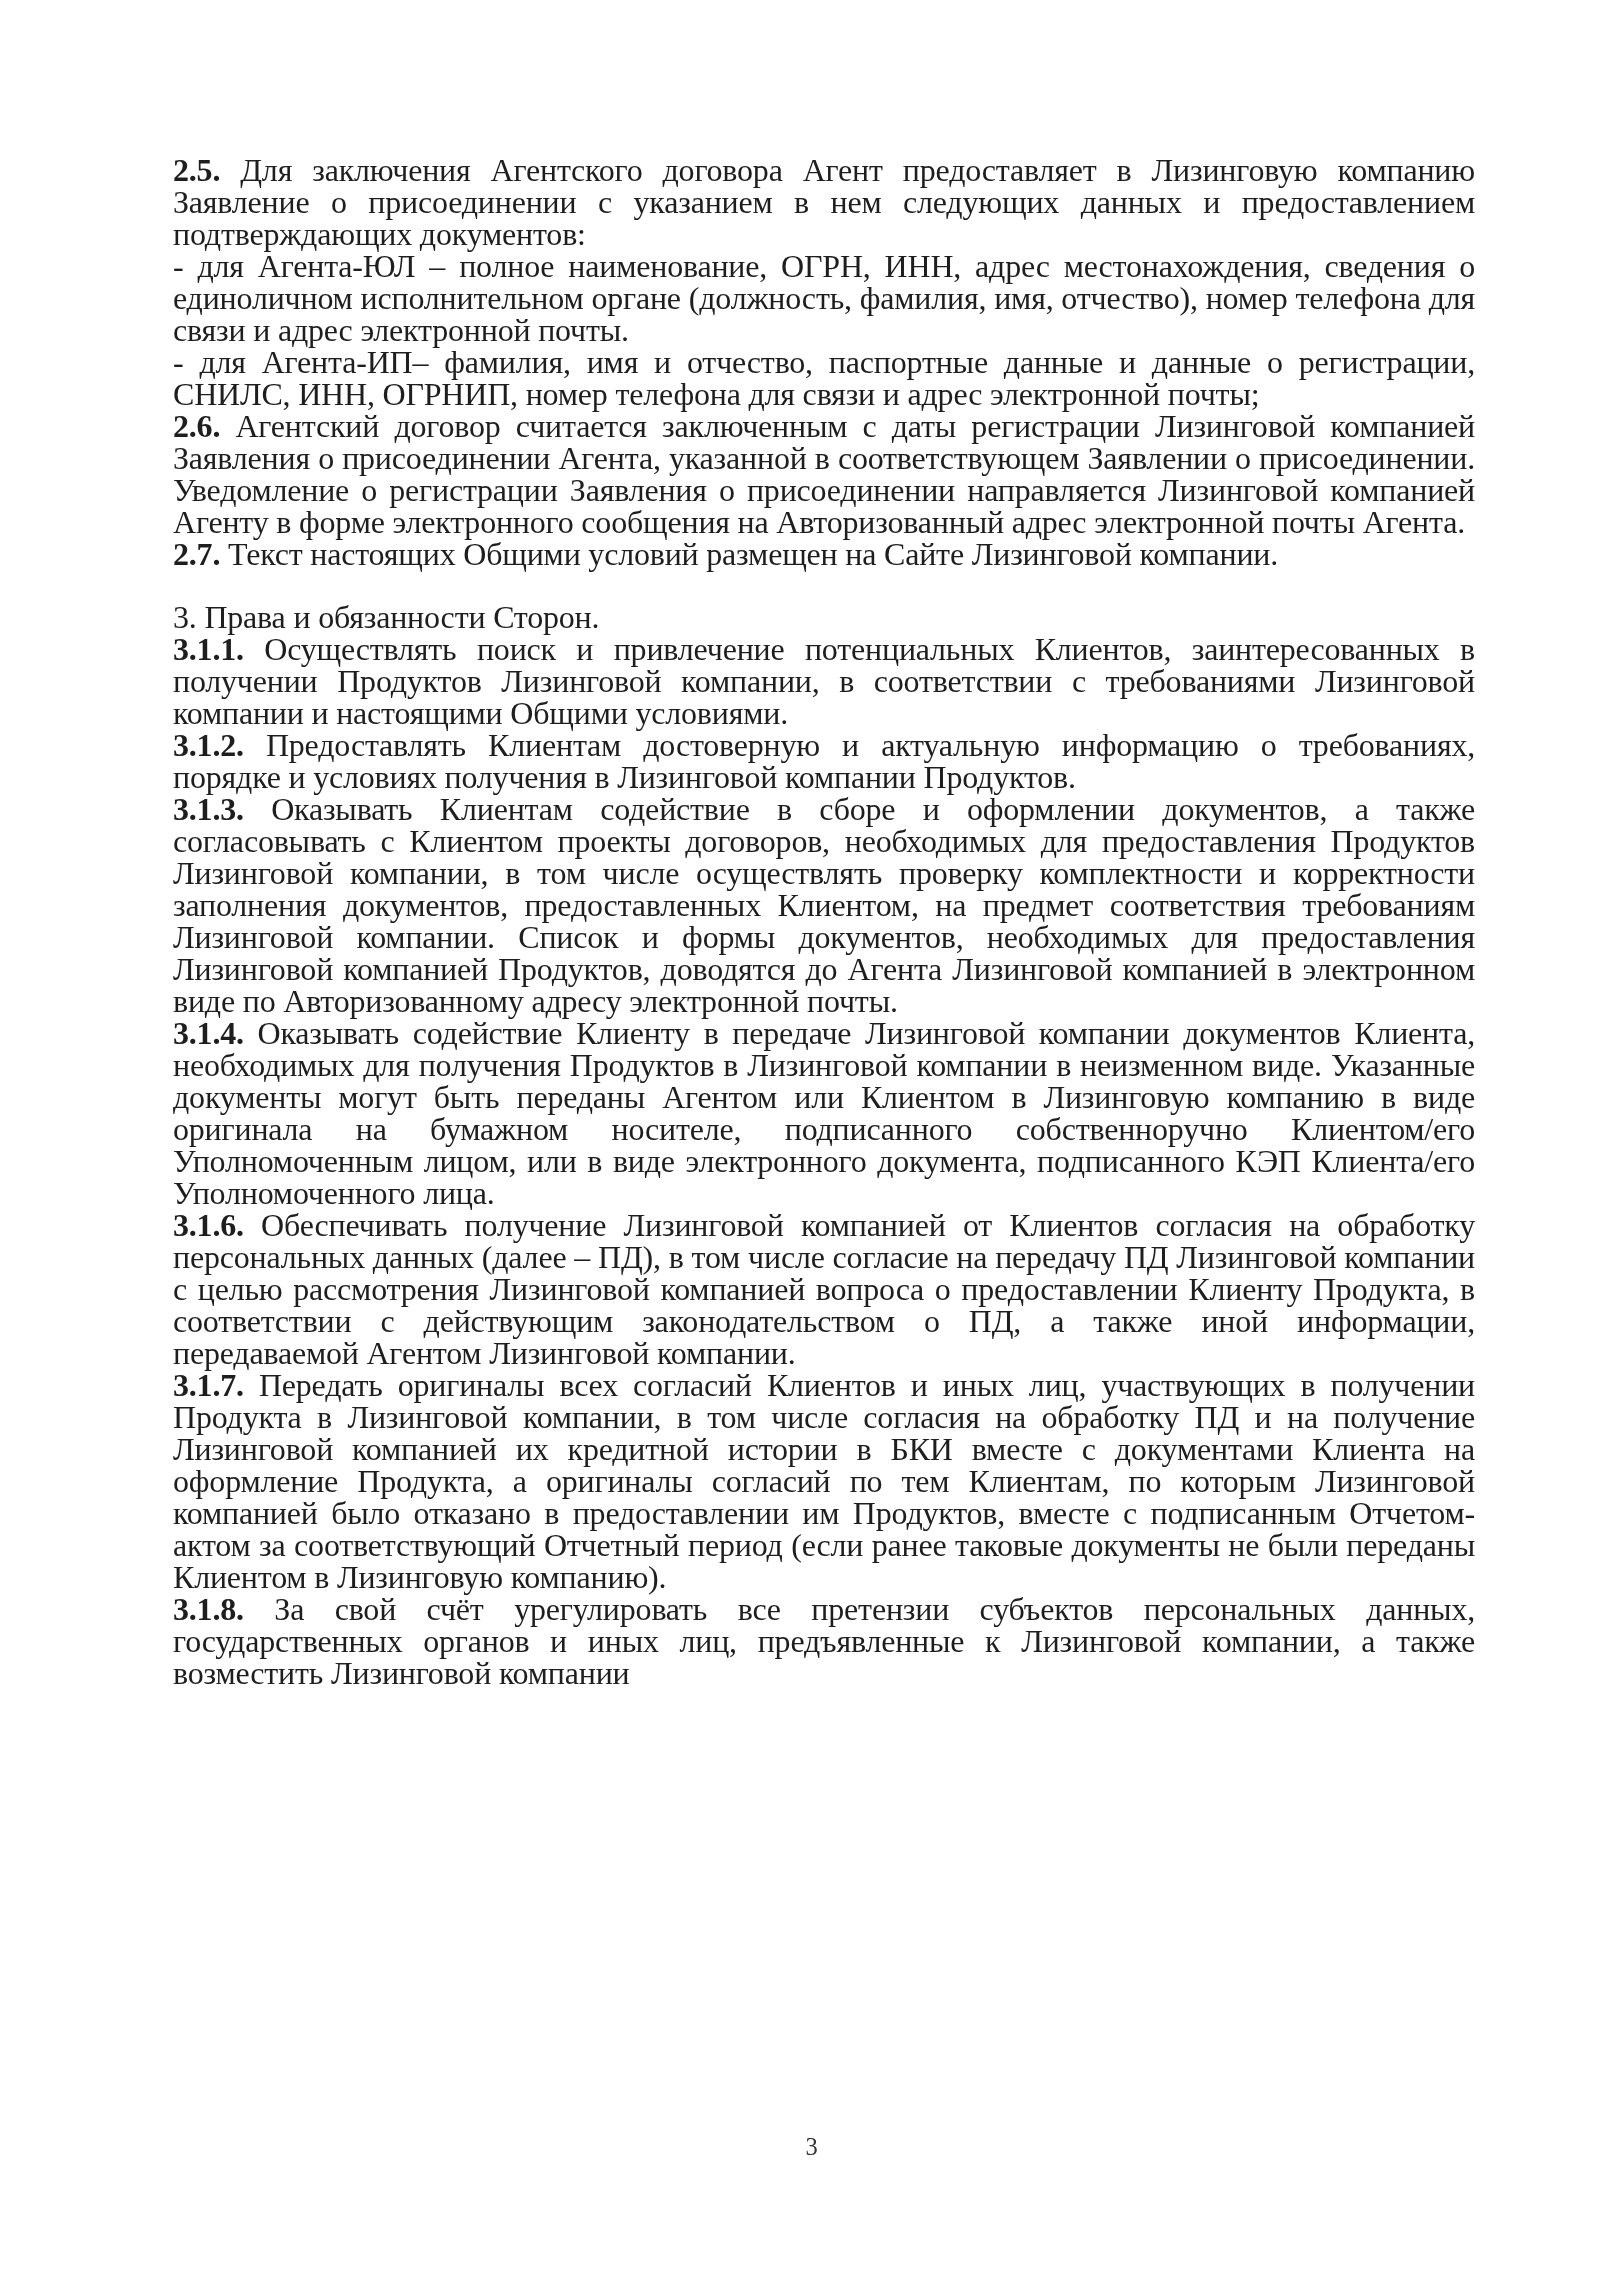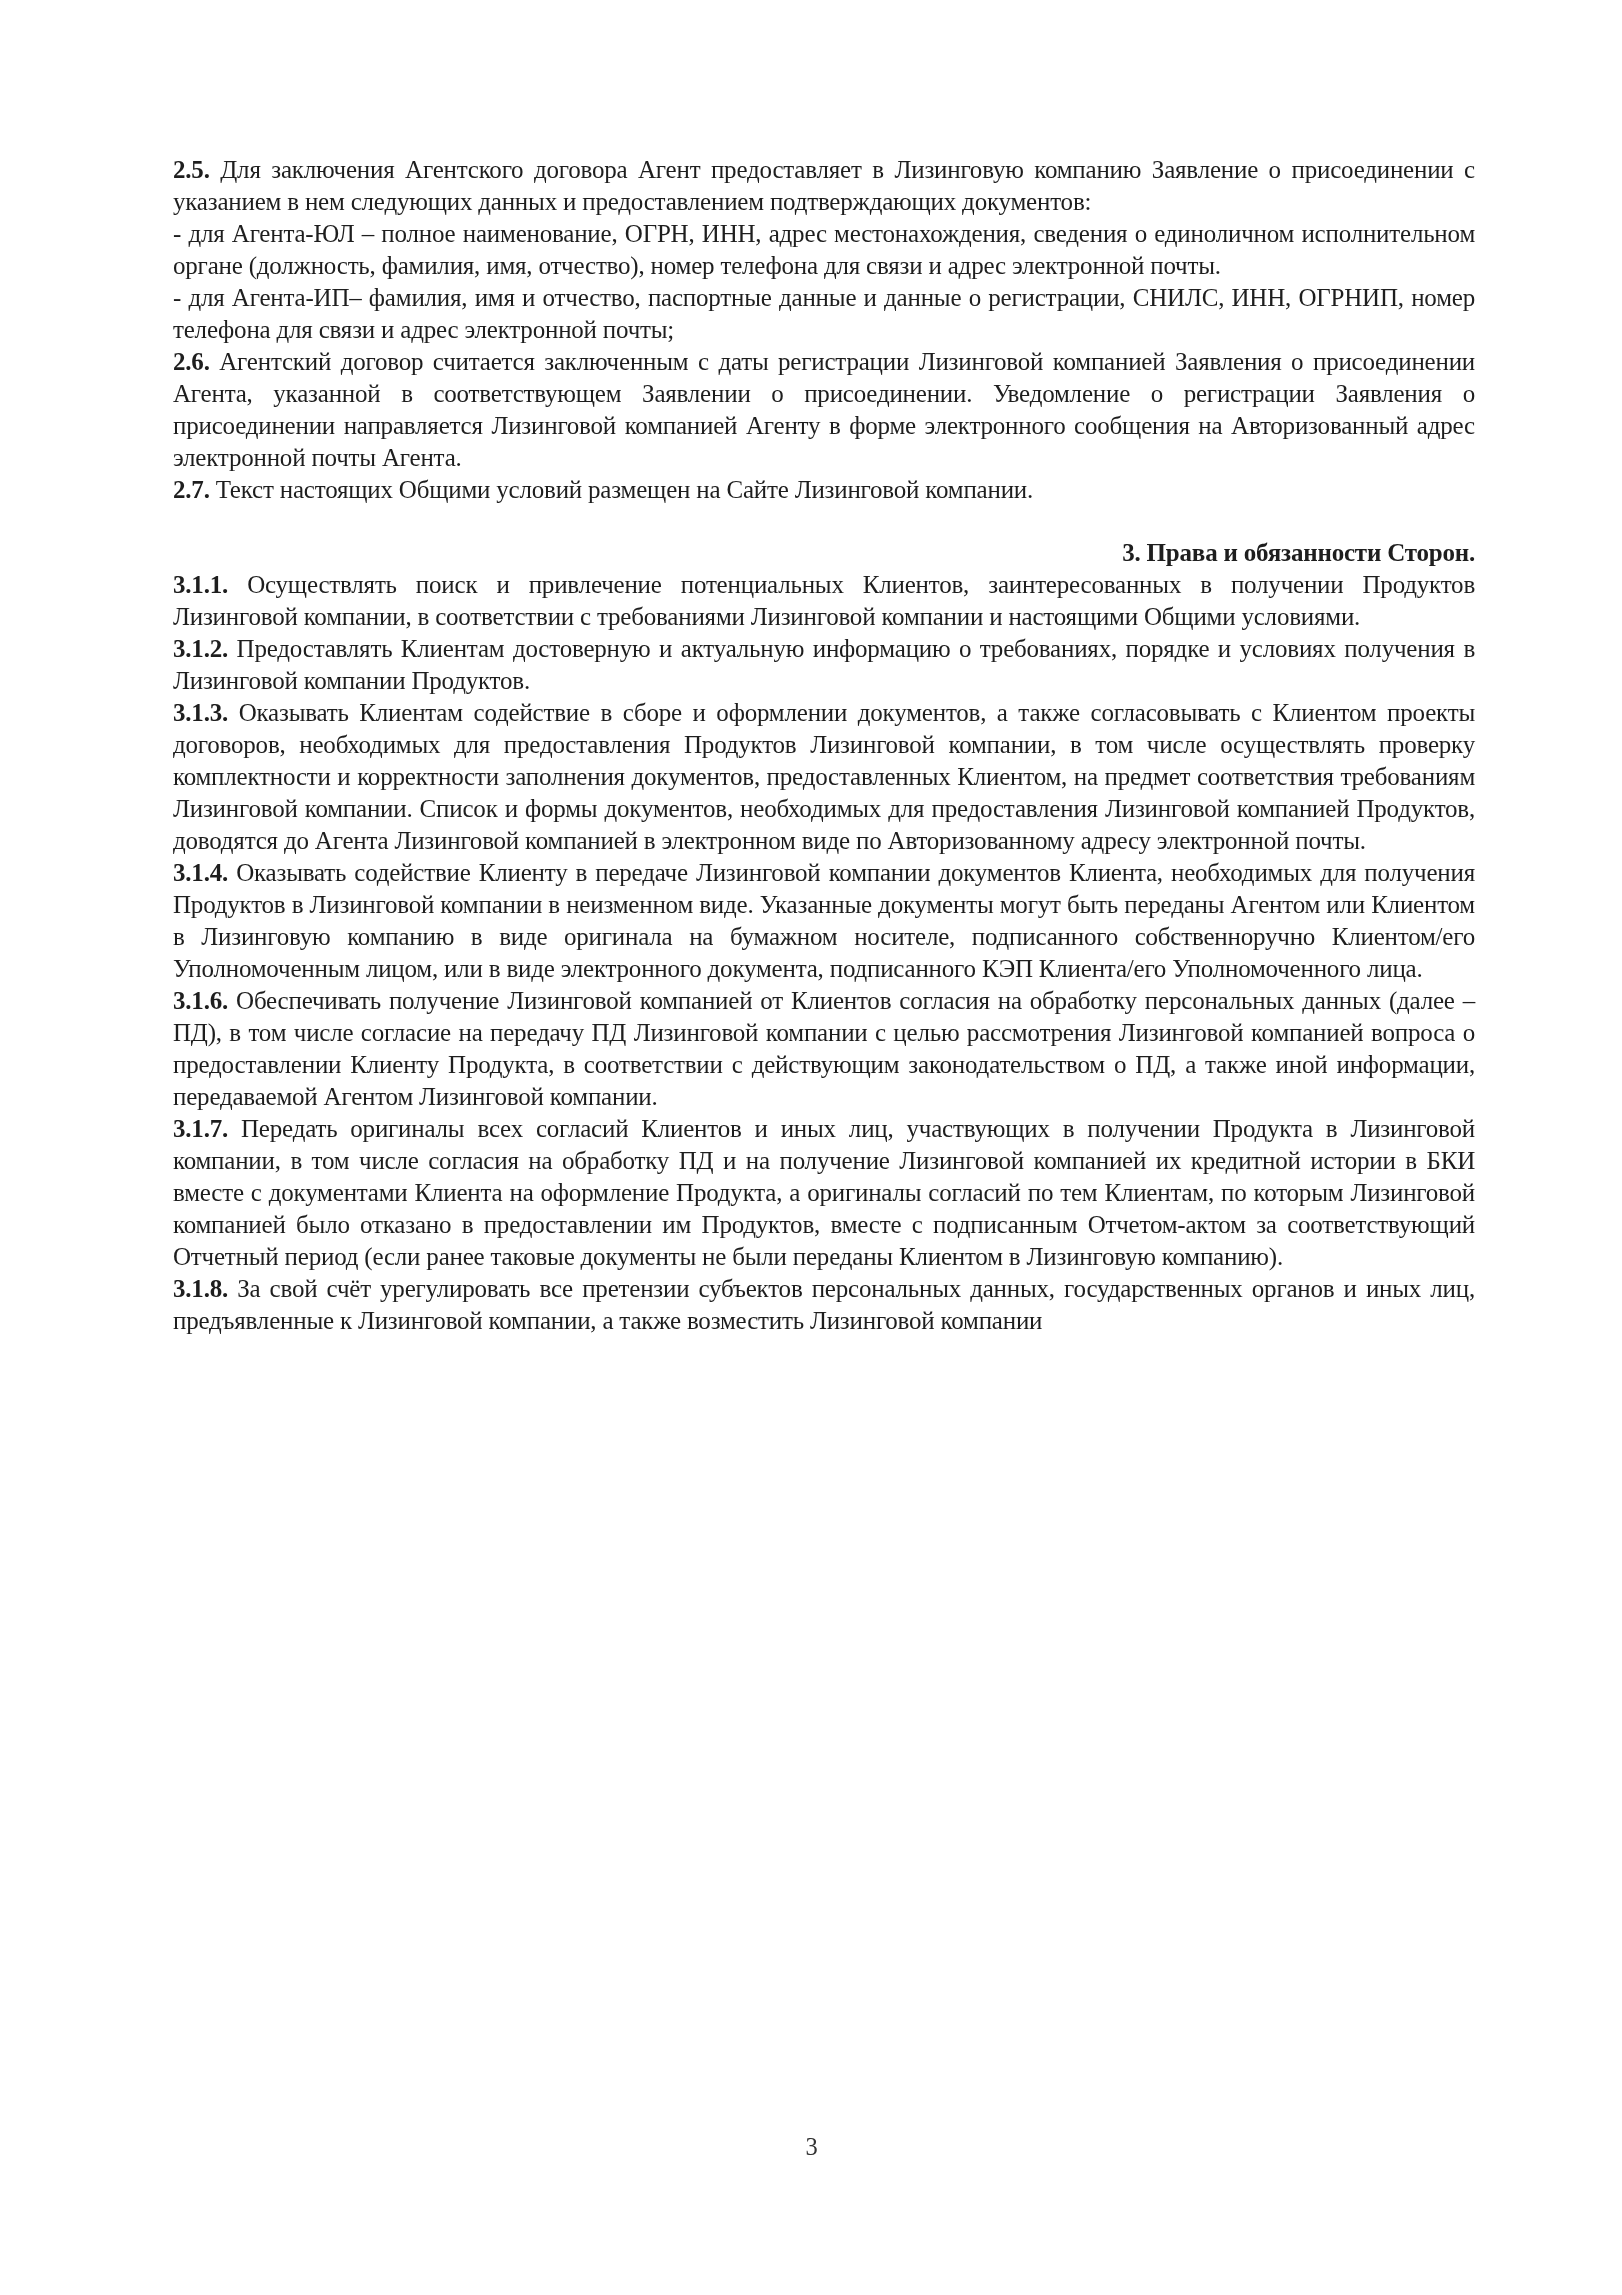--- a/index.html
+++ b/index.html
@@ -1,26 +1,26 @@
 <!DOCTYPE html>
 <html style="font-size:13.5px"><head>
 <meta charset="utf-8">
 <style>
   html, body { margin: 0; padding: 0; background: #ffffff; }
   body { width: 1623px; height: 2295px; position: relative; overflow: hidden; }
   .page {
     position: absolute; left: 173px; top: 154px; width: 1302px;
     font-family: "Liberation Serif", "DejaVu Serif", serif;
-    font-size: 25px; line-height: 32px; color: #1e1e1e;
+    font-size: 32px; line-height: 32px; color: #1e1e1e;
     letter-spacing: -0.2px;
   }
   .para { margin: 0; text-align: justify; }
   .para b, .num { font-weight: bold; }
   .heading {
-    text-align: right; font-weight: bold; margin: 31px 0 0 0;
+    text-align: left; font-weight: normal; margin: 31px 0 0 0;
   }
   .subhead { font-weight: bold; margin: 0; }
   .page-number {
     position: absolute; left: 0; width: 1623px; top: 2133px; text-align: center;
     font-family: "Liberation Serif", "DejaVu Serif", serif; font-size: 24.5px; color: #333;
   }
 </style>
 </head>
 <body>
 

